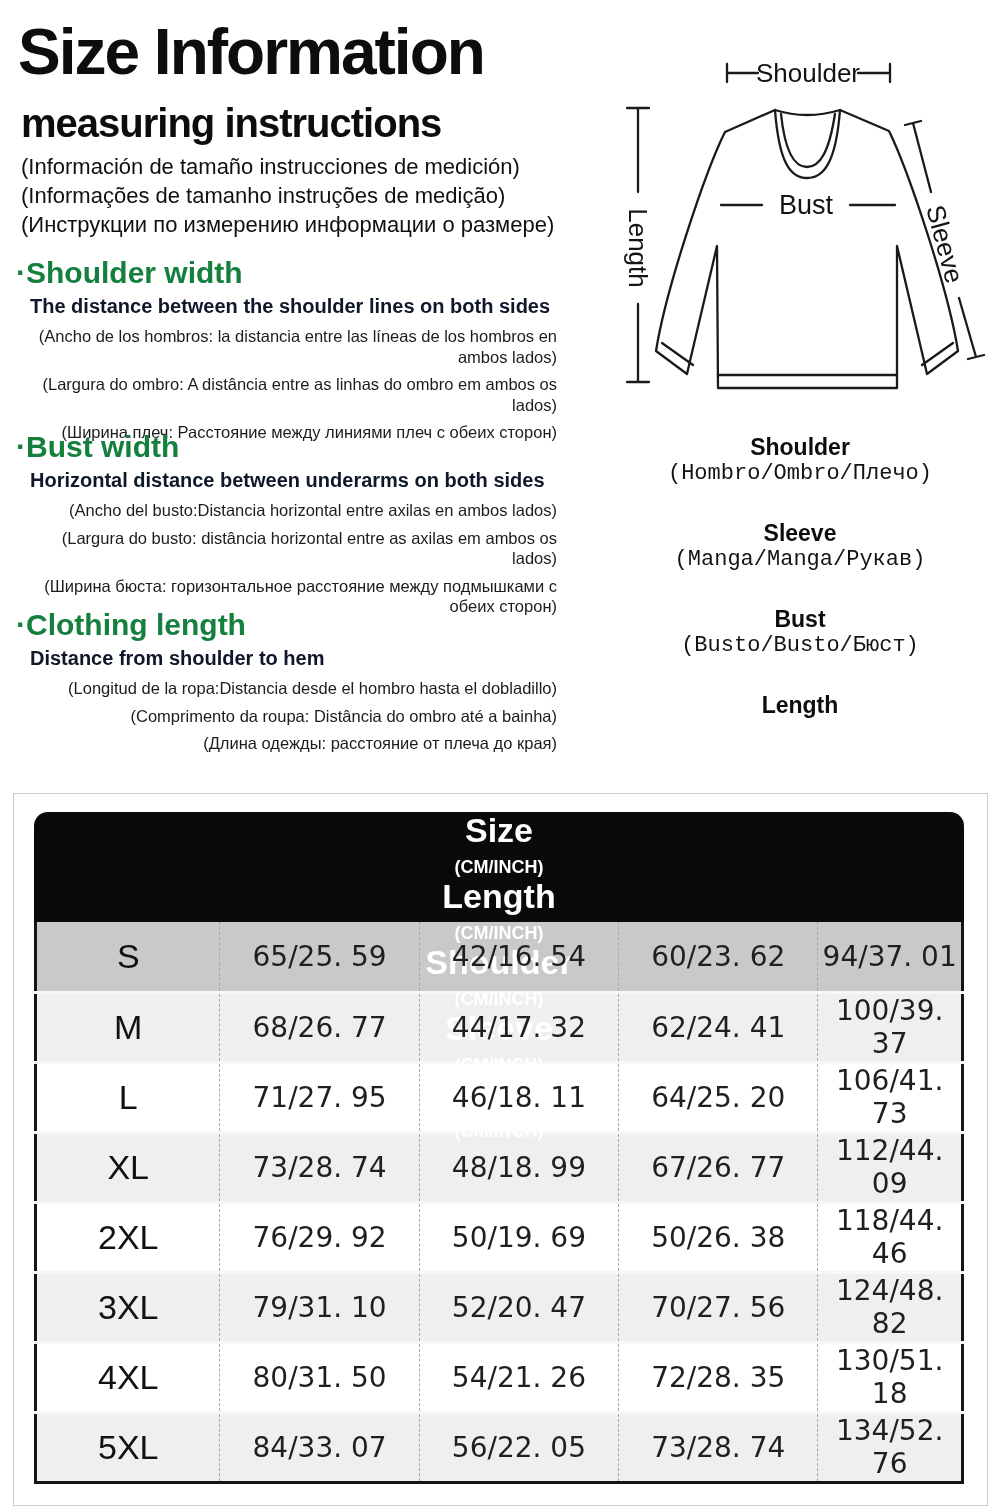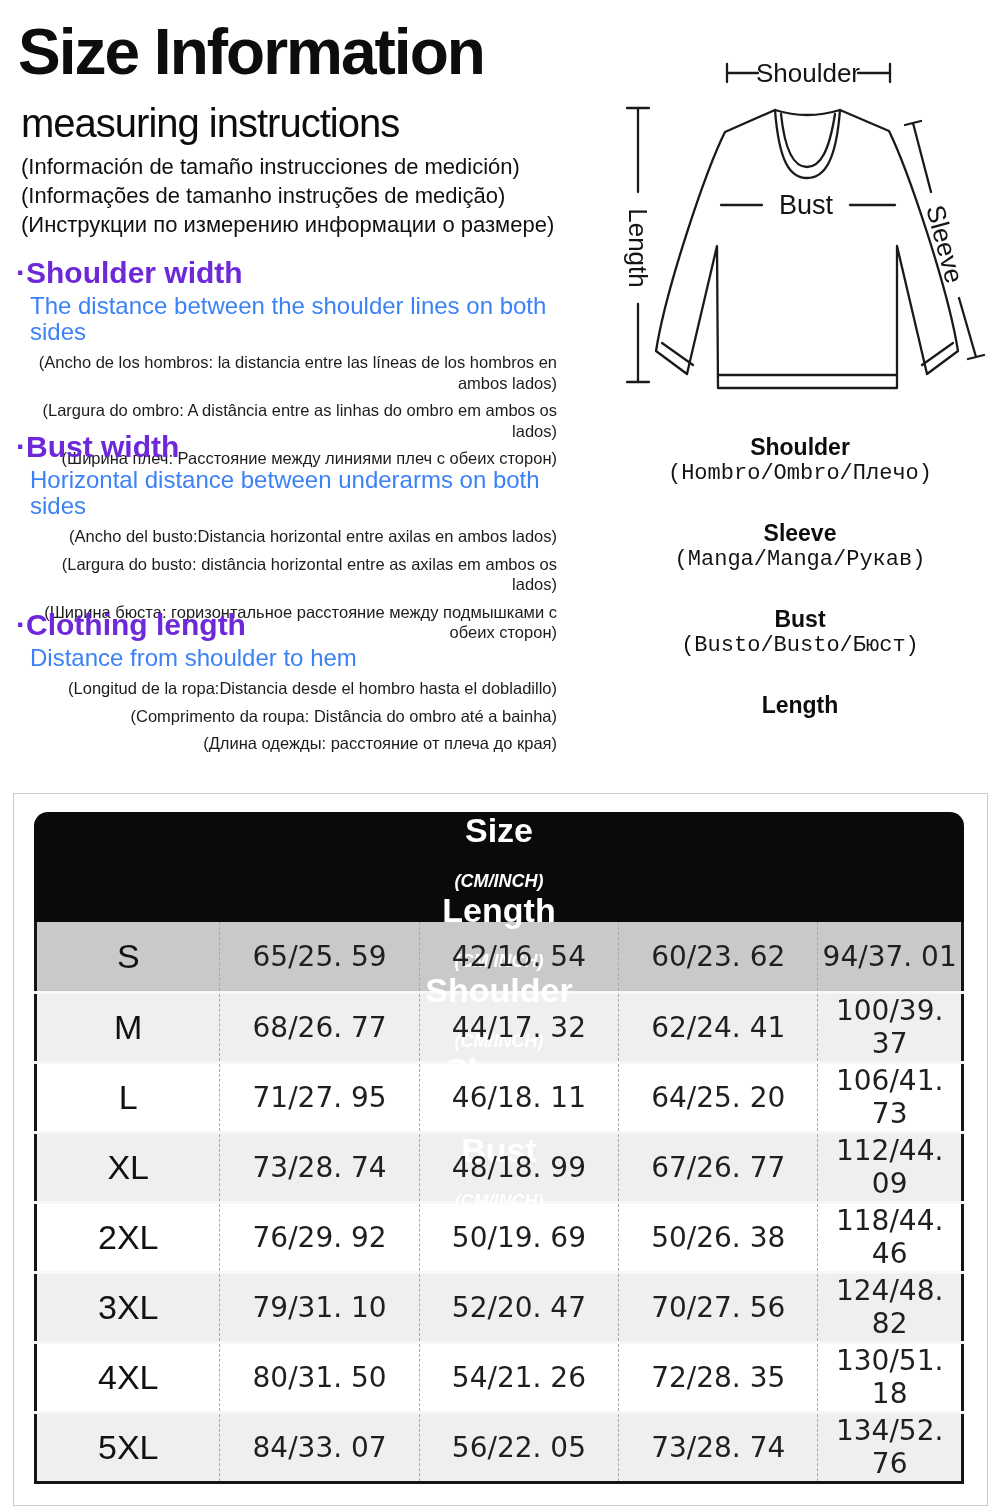--- a/index.html
+++ b/index.html
@@ -3,29 +3,29 @@
 <meta charset="utf-8">
 <style>
   * { margin:0; padding:0; box-sizing:border-box; }
   html,body { background:#ffffff; }
   body { font-family:"Liberation Sans","DejaVu Sans",sans-serif; color:#111; }
   #canvas { position:relative; width:1000px; height:1506px; background:#fff; overflow:hidden; }
 
   
   .page-title { position:absolute; left:18px; top:20px; font-size:64px; font-weight:700;
                 letter-spacing:-2px; color:#0d0d0d; line-height:1; }
-  .page-subtitle { position:absolute; left:21px; top:103px; font-size:40px; font-weight:400;
+  .page-subtitle { position:absolute; left:21px; top:103px; font-size:40px; font-weight:700;
                    letter-spacing:-1px; color:#0d0d0d; line-height:1; }
   .subtitle-trans { position:absolute; left:21px; top:152px; font-size:22px; line-height:29px; color:#101010; }
 
   .section { position:absolute; left:16px; width:575px; }
   .sec-1 { top:256px; } .sec-2 { top:430px; } .sec-3 { top:608px; }
-  .sec-heading { font-size:30px; font-weight:700; color:#6d28d9; line-height:34px; }
+  .sec-heading { font-size:30px; font-weight:700; color:#15803d; line-height:34px; }
   .sec-heading .dot { font-weight:700; }
-  .sec-desc { margin:3px 0 0 14px; font-size:24px; color:#3b82f6; line-height:26px; }
+  .sec-desc { margin:3px 0 0 14px; font-size:20px; color:#0f172a; line-height:26px;font-weight:bold; }
   .sec-trans { margin:4px 0 0 19px; width:522px; }
   .sec-trans p { font-size:16.5px; line-height:20.5px; color:#1c1c1c; margin-top:7px;text-align:right; }
 
   
   .diagram-col { position:absolute; left:600px; top:20px; width:400px; }
   .shirt-svg { display:block; }
   .shirt-svg text { font-family:"Liberation Sans","DejaVu Sans",sans-serif; fill:#141414; }
   .legend { position:absolute; left:0; top:414px; width:400px; text-align:center; }
   .legend-item { margin-bottom:33px; }
   .legend-term { font-size:23px; font-weight:700; color:#0d0d0d; line-height:27px; }
@@ -33,21 +33,21 @@
 
   
   .table-card { position:absolute; left:13px; top:793px; width:975px; height:713px;
                 border:1px solid var(--card-border,#cbcbcb); background:#fff; }
   .table-wrap { position:absolute; left:20px; top:18px; width:930px; }
   .thead-bar { display:flex; height:110px; background:var(--table-header-bg,#0a0a0a);
                border-radius:14px 14px 0 0; align-items:center;flex-direction:column; }
   .th-cell { text-align:center; color:var(--table-header-text,#fff); }
   .c1 { width:19.9%; } .c2 { width:21.5%; } .c3 { width:21.5%; } .c4 { width:21.5%; } .c5 { width:15.6%; }
   .col-name { font-size:34px; font-weight:700; line-height:36px; }
-  .col-unit { font-size:18px; font-weight:700; margin-top:23px;font-style:italic; }
+  .col-unit { font-size:18px; font-weight:700; margin-top:9px; }
   .body-table { width:100%; border-collapse:collapse; table-layout:fixed;
                 border:3px solid var(--table-border,#151515); border-top:none; }
   .body-table td { height:70px; text-align:center; vertical-align:middle;
                    font-family:"DejaVu Sans",sans-serif; font-size:28px; color:#1f1f1f; }
   .body-table td.size-col { font-size:34px; color:#111; font-family:"Liberation Sans","DejaVu Sans",sans-serif; }
   .body-table td + td { border-left:1px dashed #a8a8a8; }
   .body-table tr + tr td { border-top:3px solid #f7f7f7; }
   tr.shade-highlight td { background:var(--row-highlight,#c9c9c9); }
   tr.shade-zebra td { background:var(--row-zebra,#efefef); }
   tr.shade-plain td { background:#ffffff; }

